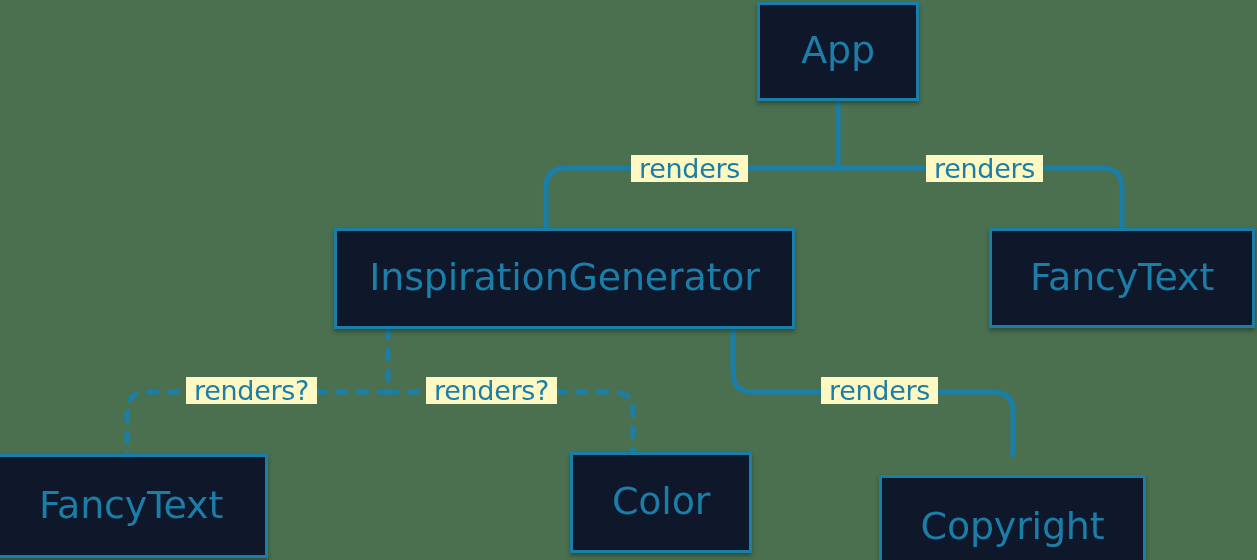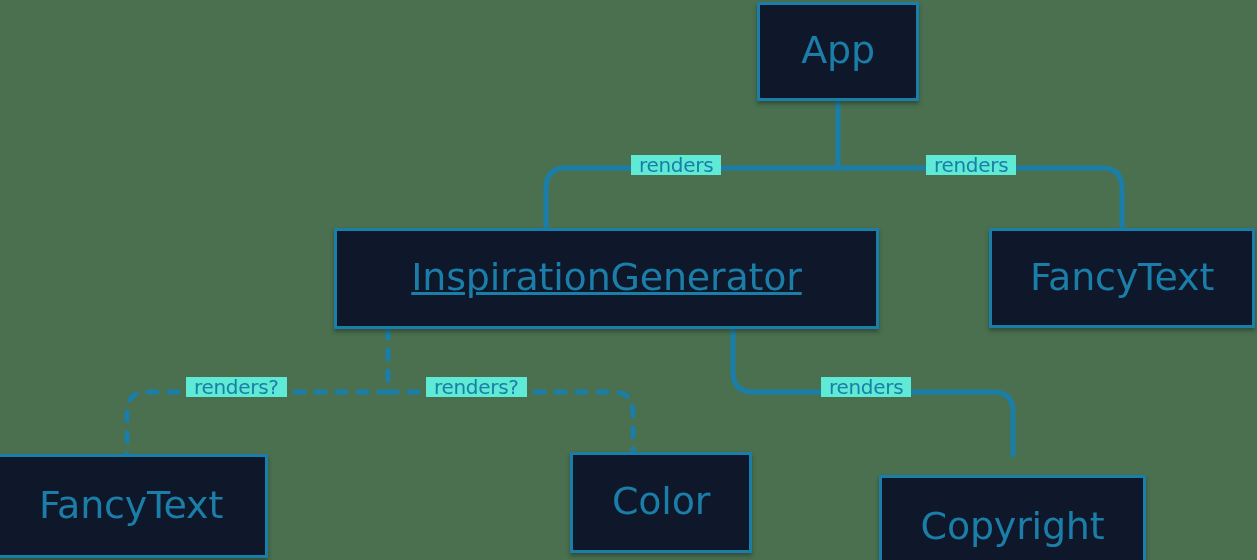--- a/index.html
+++ b/index.html
@@ -44,33 +44,33 @@
     z-index: 2;
     white-space: nowrap;
   }
   .node-label {
     line-height: 1;
     padding-bottom: 3px;
   }
   .edge-label {
     position: absolute;
     color: #1b7ea8;
-    font-size: 20px;
+    font-size: 27px;
     font-weight: 500;
     letter-spacing: -0.3px;
-    background: #5eead4;
+    background: #fef9c3;
     padding: 0 8px;
     z-index: 3;
     white-space: nowrap;
     line-height: 1;
   }
 
   
   #node-app            { left: 757px;  top: 2px;   width: 162px; height: 99px; }
-  #node-inspiration    { left: 334px;  top: 228px; width: 545px; height: 101px; text-decoration: underline; }
+  #node-inspiration    { left: 334px;  top: 228px; width: 461px; height: 101px; }
   #node-fancytext-top  { left: 989px;  top: 228px; width: 266px; height: 100px; }
   #node-fancytext-bot  { left: -6px;   top: 454px; width: 274px; height: 104px; }
   #node-color          { left: 538px;  top: 452px; width: 182px; height: 101px; margin-left: 32px; }
   #node-copyright      { left: 879px;  top: 455px; width: 267px; height: 104px; margin-top: 20px; }
 
   
   #label-renders-1 { left: 631px;  top: 155px; }
   #label-renders-2 { left: 926px;  top: 155px; }
   #label-renders-3 { left: 186px;  top: 377px; }
   #label-renders-4 { left: 426px;  top: 377px; }

